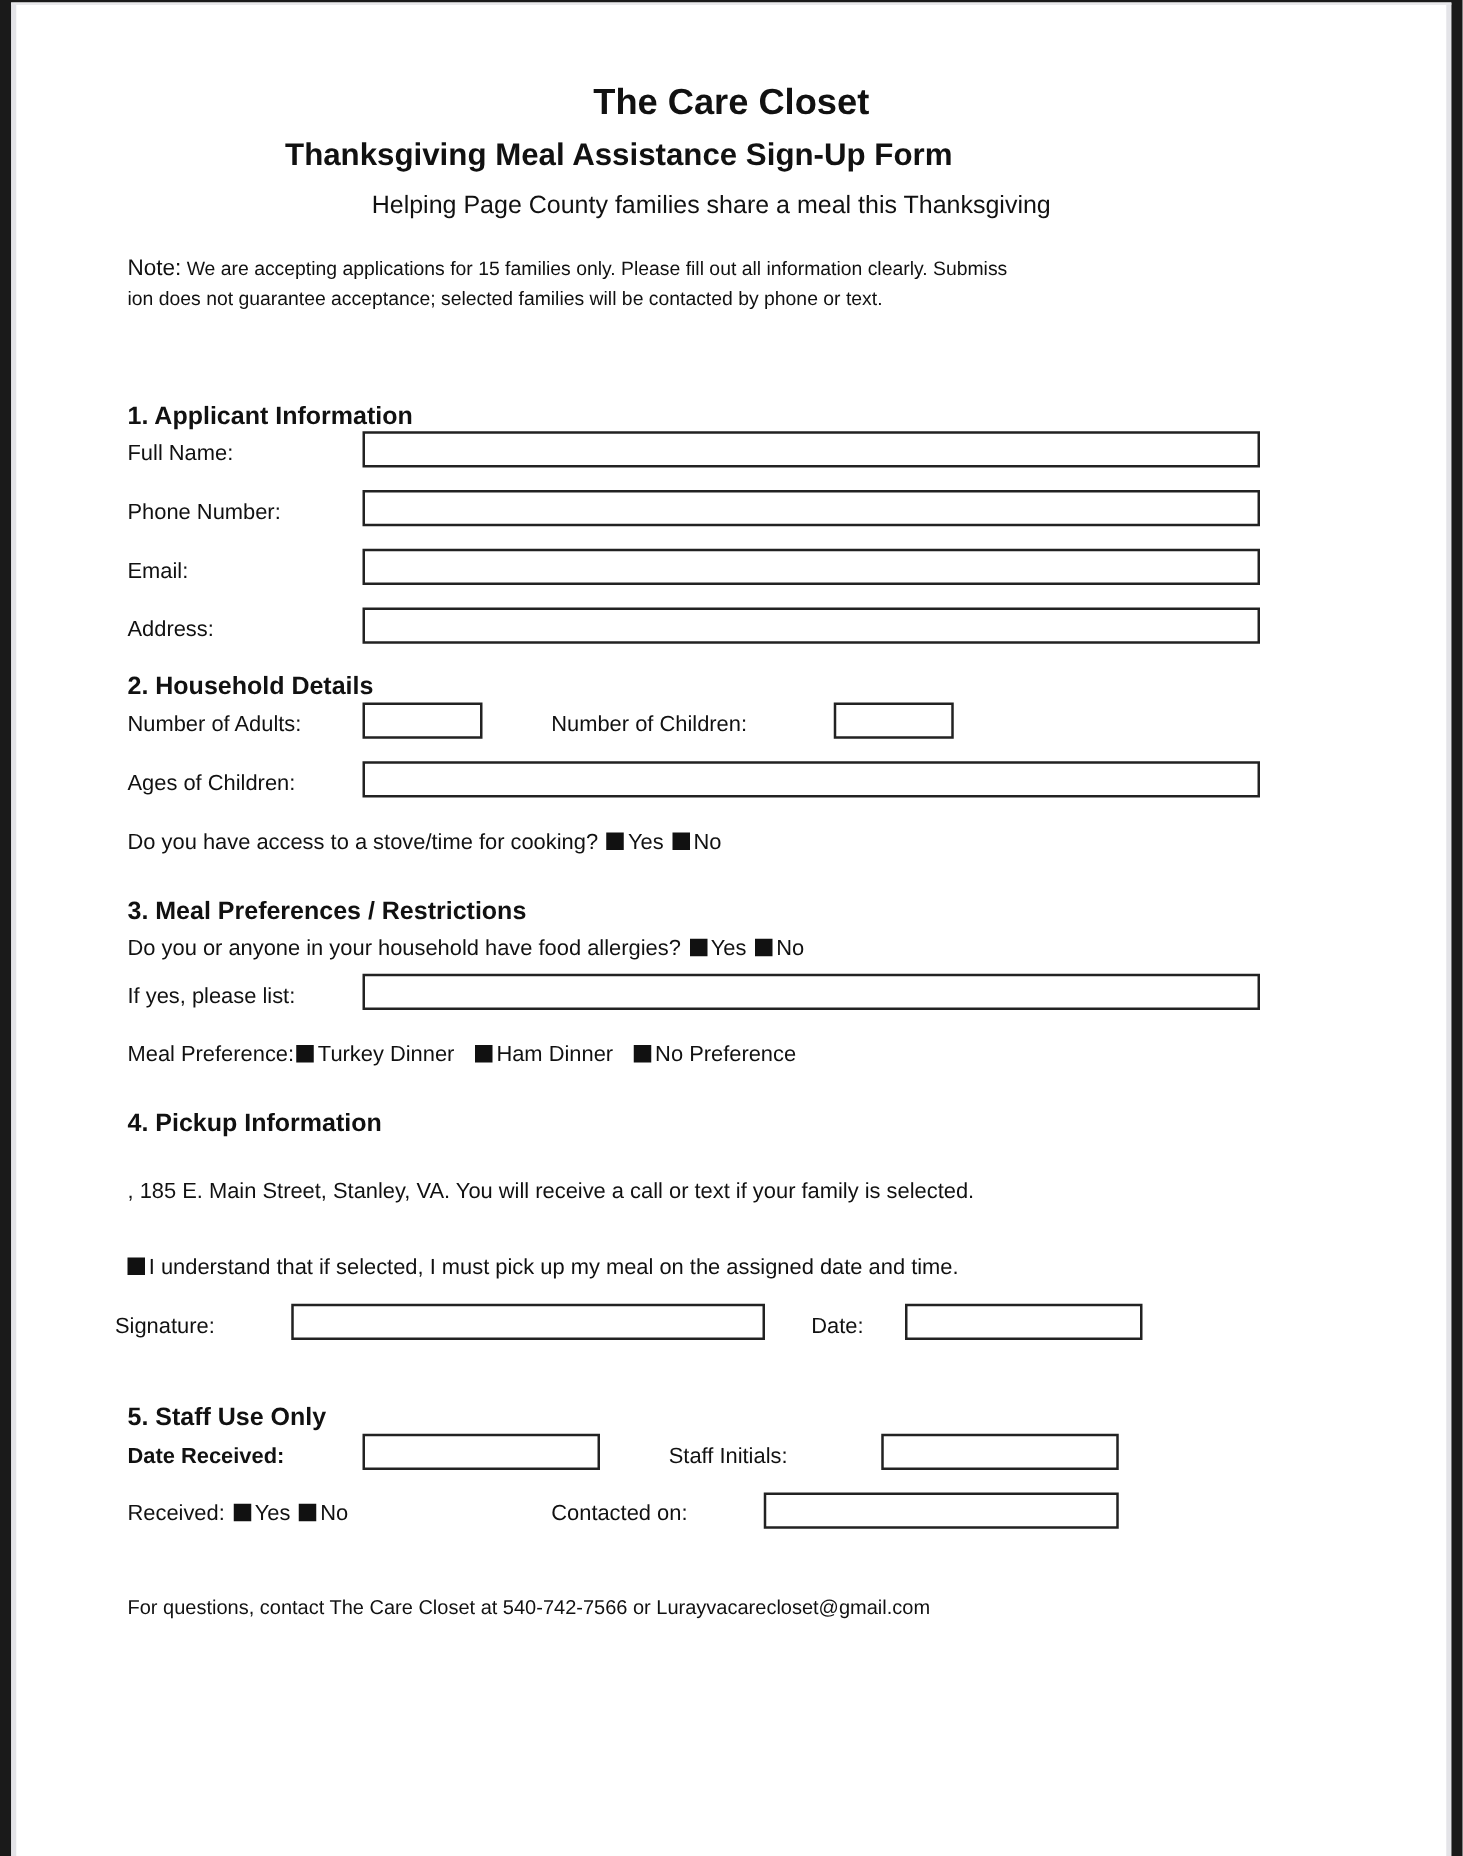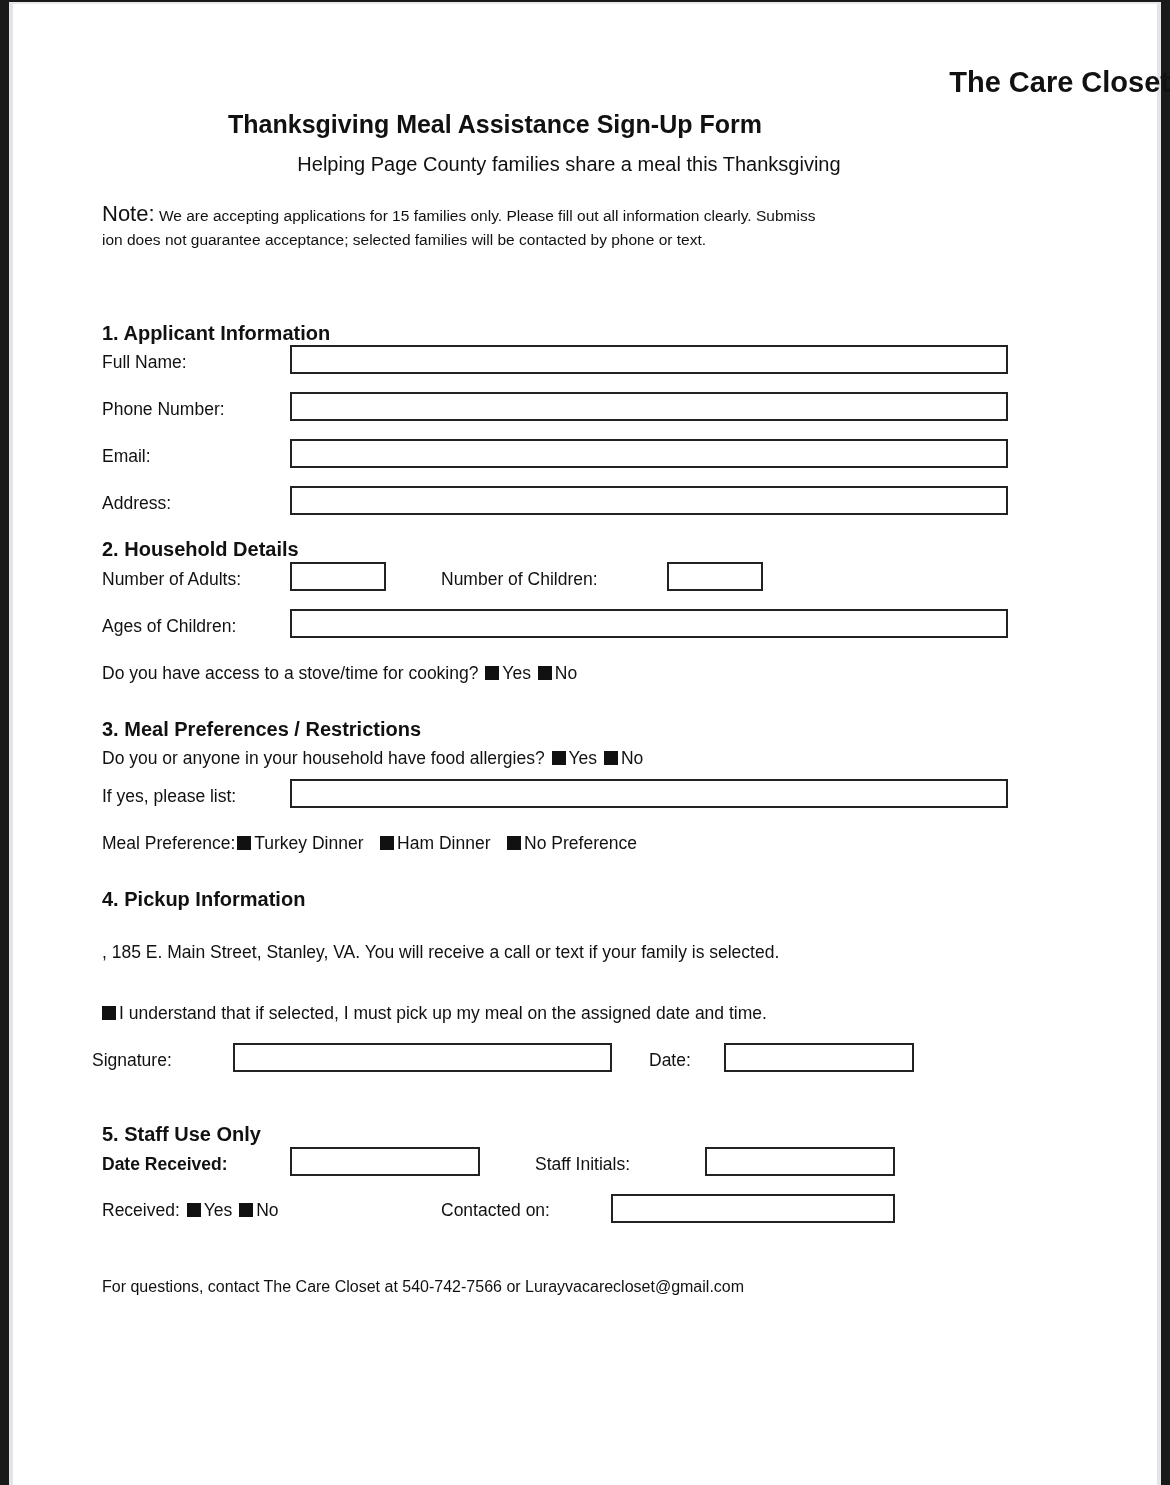--- a/index.html
+++ b/index.html
@@ -15,25 +15,25 @@
     }
     .page {
       position: absolute; left: 9px; top: 2px; width: 1152px; height: 1483px;
       background: #ffffff;
       border-left: 4px solid #e4e4e8;
       border-right: 4px solid #e4e4e8;
       border-top: 2px solid #e9e9ec;
       box-sizing: border-box;
     }
     .abs { position: absolute; white-space: nowrap; }
-    .title { left: 0; width: 1170px; text-align: right; top: 66px; font-size: 29px; font-weight: bold; }
+    .title { left: 0; width: 1170px; text-align: center; top: 66px; font-size: 29px; font-weight: bold; }
     .subtitle { left: 0; width: 990px; text-align: center; top: 110px; font-size: 25px; font-weight: bold; }
     .tagline { left: 0; width: 1138px; text-align: center; top: 153px; font-size: 20px; }
     .note { left: 102px; top: 202px; font-size: 15.5px; line-height: 24px; }
-    .note .lbl { font-size: 22px; }
+    .note .lbl { font-size: 18px; }
     .h { font-size: 20px; font-weight: bold; }
     .lbl-t { font-size: 17.5px; }
     .box {
       position: absolute; border: 2px solid #222; box-sizing: border-box; height: 29px; background: #fff;
     }
     .sq {
       display: inline-block; width: 14px; height: 14px; background: #111; vertical-align: -1px; margin: 0 3px 0 2px;
     }
     .body-t { font-size: 17.5px; line-height: 24px; }
     .footer { font-size: 16px; }

